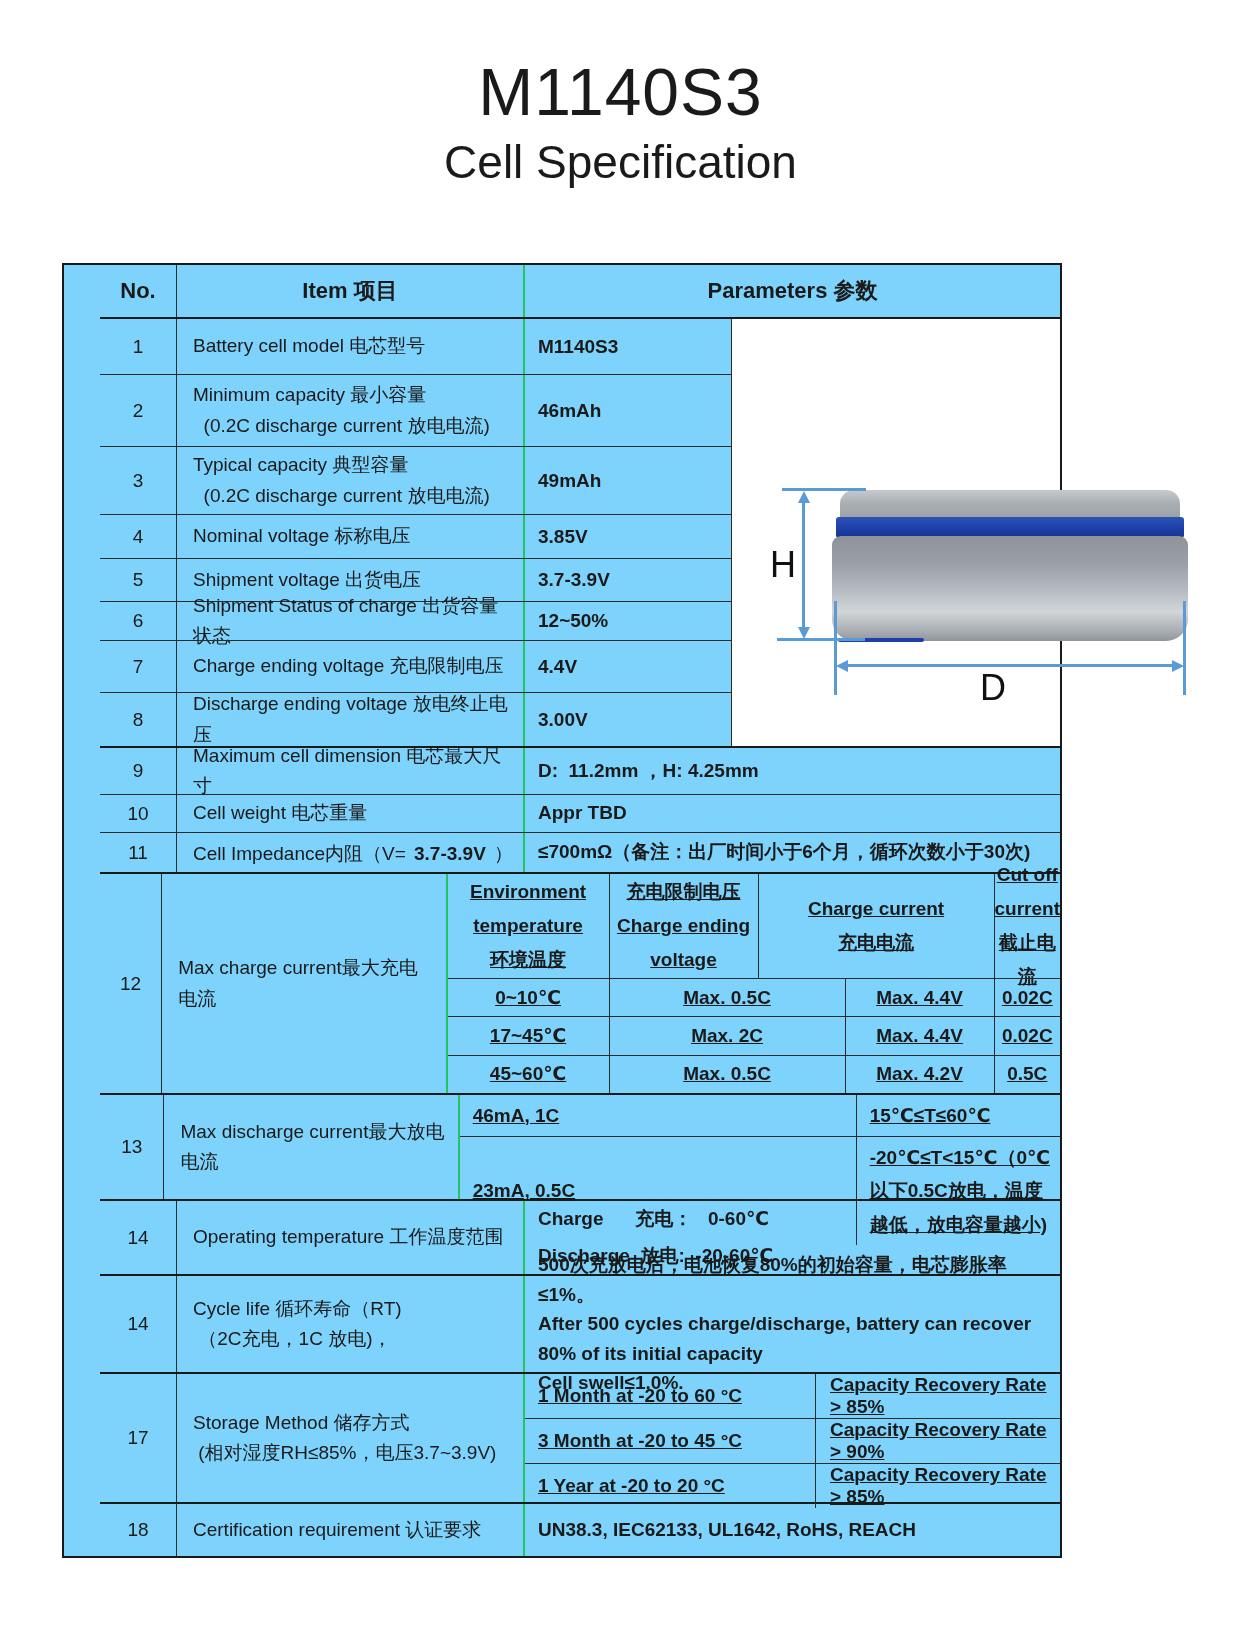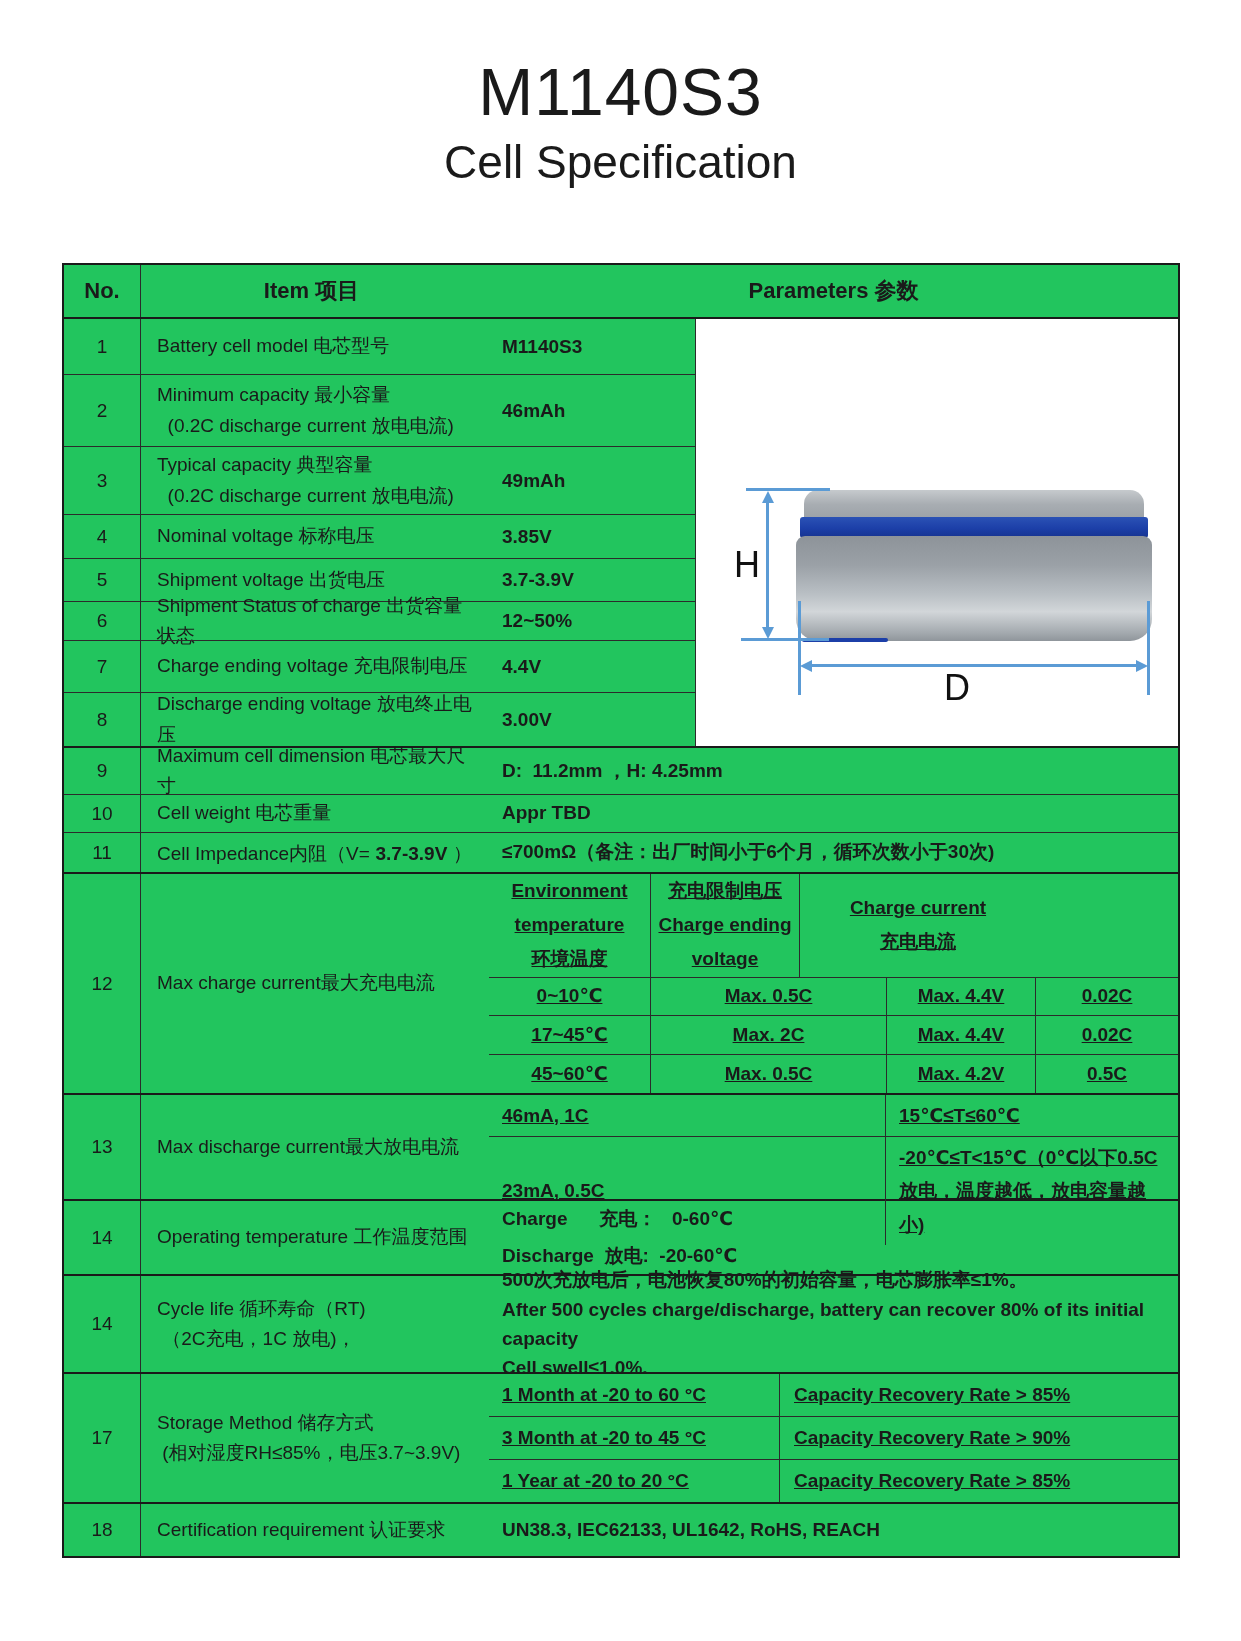--- a/index.html
+++ b/index.html
@@ -11,31 +11,32 @@
     overflow:hidden;
     border-radius:28px;
   }
   
   .title-block { position:absolute; top:58px; left:0; width:100%; text-align:center; }
   .doc-title { font-size:66px; font-weight:400; letter-spacing:1px; line-height:1.05; }
   .doc-subtitle { font-size:46px; font-weight:400; margin-top:8px; }
 
   
   .spec-table {
-    position:absolute; left:62px; top:263px; width:1118px;
-    border:2.5px solid #1a1a1a; background:#22c55e;
+    position:absolute; left:62px; top:263px; width:1000px;
+    border:2.5px solid #1a1a1a; background:#7dd3fc;
     font-size:19px;
+    padding-left:36px;
   }
   .tr { display:flex; }
   .bt1 { border-top:1px solid #2b2b2b; }
   .bt2 { border-top:2px solid #1a1a1a; }
 
   
   .c-no   { width:77px;  border-right:1px solid #2b2b2b; display:flex; align-items:center; justify-content:center; }
-  .c-item { width:348px; border-right:7px solid #22c55e; display:flex; flex-direction:column; justify-content:center;
+  .c-item { width:348px; border-right:2px solid #22c55e; display:flex; flex-direction:column; justify-content:center;
             padding:6px 10px 6px 16px; white-space:pre-wrap; line-height:1.6; }
   .c-val  { flex:1; display:flex; align-items:center; padding:6px 10px 6px 13px;
             font-weight:700; white-space:pre-wrap; line-height:1.7; }
   .c-vn   { width:207px; border-right:1px solid #2b2b2b; display:flex; align-items:center;
             padding:6px 8px 6px 13px; font-weight:700; white-space:pre-wrap; }
   .th { font-weight:700; font-size:22px; justify-content:center; align-items:center; display:flex;
         padding:0; white-space:nowrap; }
   .thead { height:52px; }
   .thead .c-item { flex-direction:row; padding:0; }
 
@@ -218,20 +219,22 @@
       <div class="subtbl">
         <div class="subrow sub-hdr">
           <div class="sc sc1">Environment
 temperature
 环境温度</div>
           <div class="sc sc3">充电限制电压
 Charge ending
 voltage</div>
           <div class="sc sc2">Charge current
 充电电流</div>
+          <div class="sc sc4">Cut off current
+截止电流</div>
         </div>
         <div class="subrow sub-data">
           <div class="sc sc1">0~10℃</div>
           <div class="sc sc2">Max. 0.5C</div>
           <div class="sc sc3">Max. 4.4V</div>
           <div class="sc sc4">0.02C</div>
         </div>
         <div class="subrow sub-data">
           <div class="sc sc1">17~45℃</div>
           <div class="sc sc2">Max. 2C</div>

